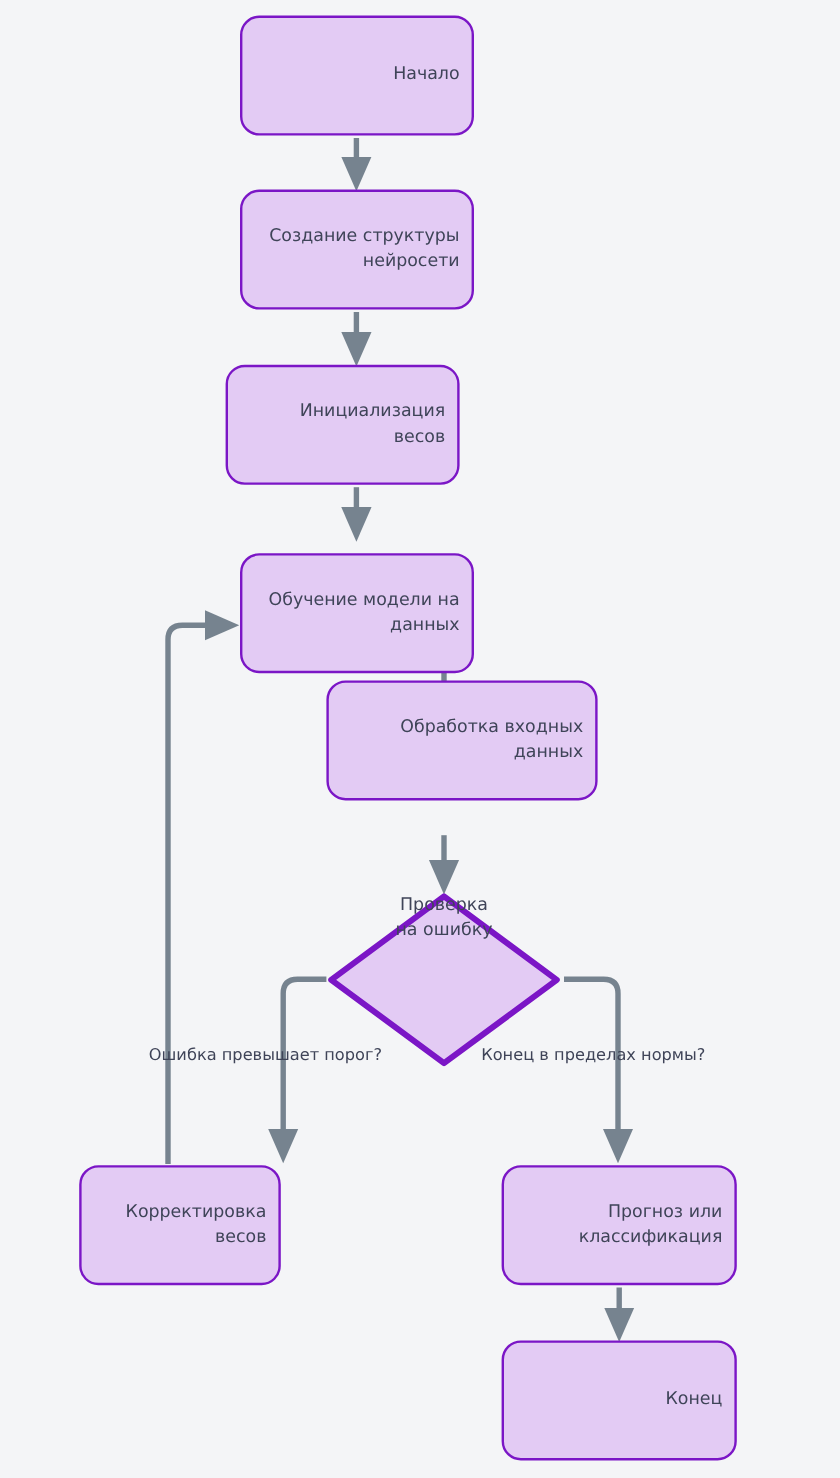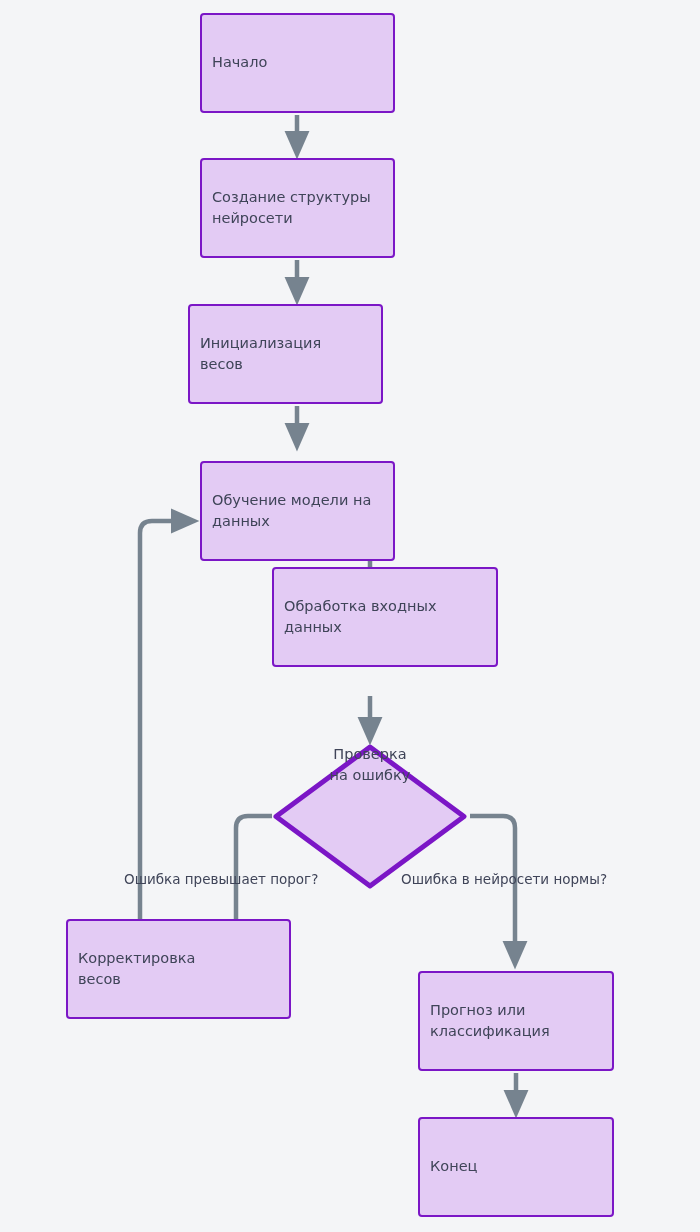--- a/index.html
+++ b/index.html
@@ -23,25 +23,25 @@
     left: 0;
     top: 0;
     width: 700px;
     height: 1232px;
   }
   .node {
     position: absolute;
     box-sizing: border-box;
     background: #e3cbf4;
     border: 2.5px solid #7b16c6;
-    border-radius: 4px;
+    border-radius: 16px;
     display: flex;
     align-items: center;
     justify-content: center;
-    text-align: left;
+    text-align: right;
     color: #3f4458;
     font-size: 14.5px;
     line-height: 1.45;
     padding: 4px 10px;
   }
   .node-text {
     display: block;
     width: 100%;
   }
   .diamond-wrap {
@@ -126,29 +126,29 @@
     <span class="node-text">Обработка входных<br>данных</span>
   </div>
 
   <div class="diamond-wrap" style="left:273px; top:744px; width:194px; height:145px;">
     <svg class="diamond-shape" viewBox="0 0 194 145" preserveAspectRatio="none">
       <polygon points="97,3 191,72.5 97,142 3,72.5" fill="#e3cbf4" stroke="#7b16c6" stroke-width="5" stroke-linejoin="round"></polygon>
     </svg>
     <span class="diamond-label">Проверка<br>на ошибку</span>
   </div>
 
-  <div class="node" style="left:66px; top:919px; width:225px; height:100px;">
+  <div class="node" style="left:66px; top:971px; width:168px; height:100px;">
     <span class="node-text">Корректировка<br>весов</span>
   </div>
 
   <div class="node" style="left:418px; top:1117px; width:196px; height:100px;">
     <span class="node-text">Конец</span>
   </div>
 
   <div class="node" style="left:418px; top:971px; width:196px; height:100px;">
     <span class="node-text">Прогноз или<br>классификация</span>
   </div>
 
   <span class="edge-label" style="left:124px; top:871px;">Ошибка превышает порог?</span>
 
-  <span class="edge-label" style="left:401px; top:871px;">Ошибка в нейросети нормы?</span>
+  <span class="edge-label" style="left:401px; top:871px;">Конец в пределах нормы?</span>
 
 </div>
 
 </body></html>

